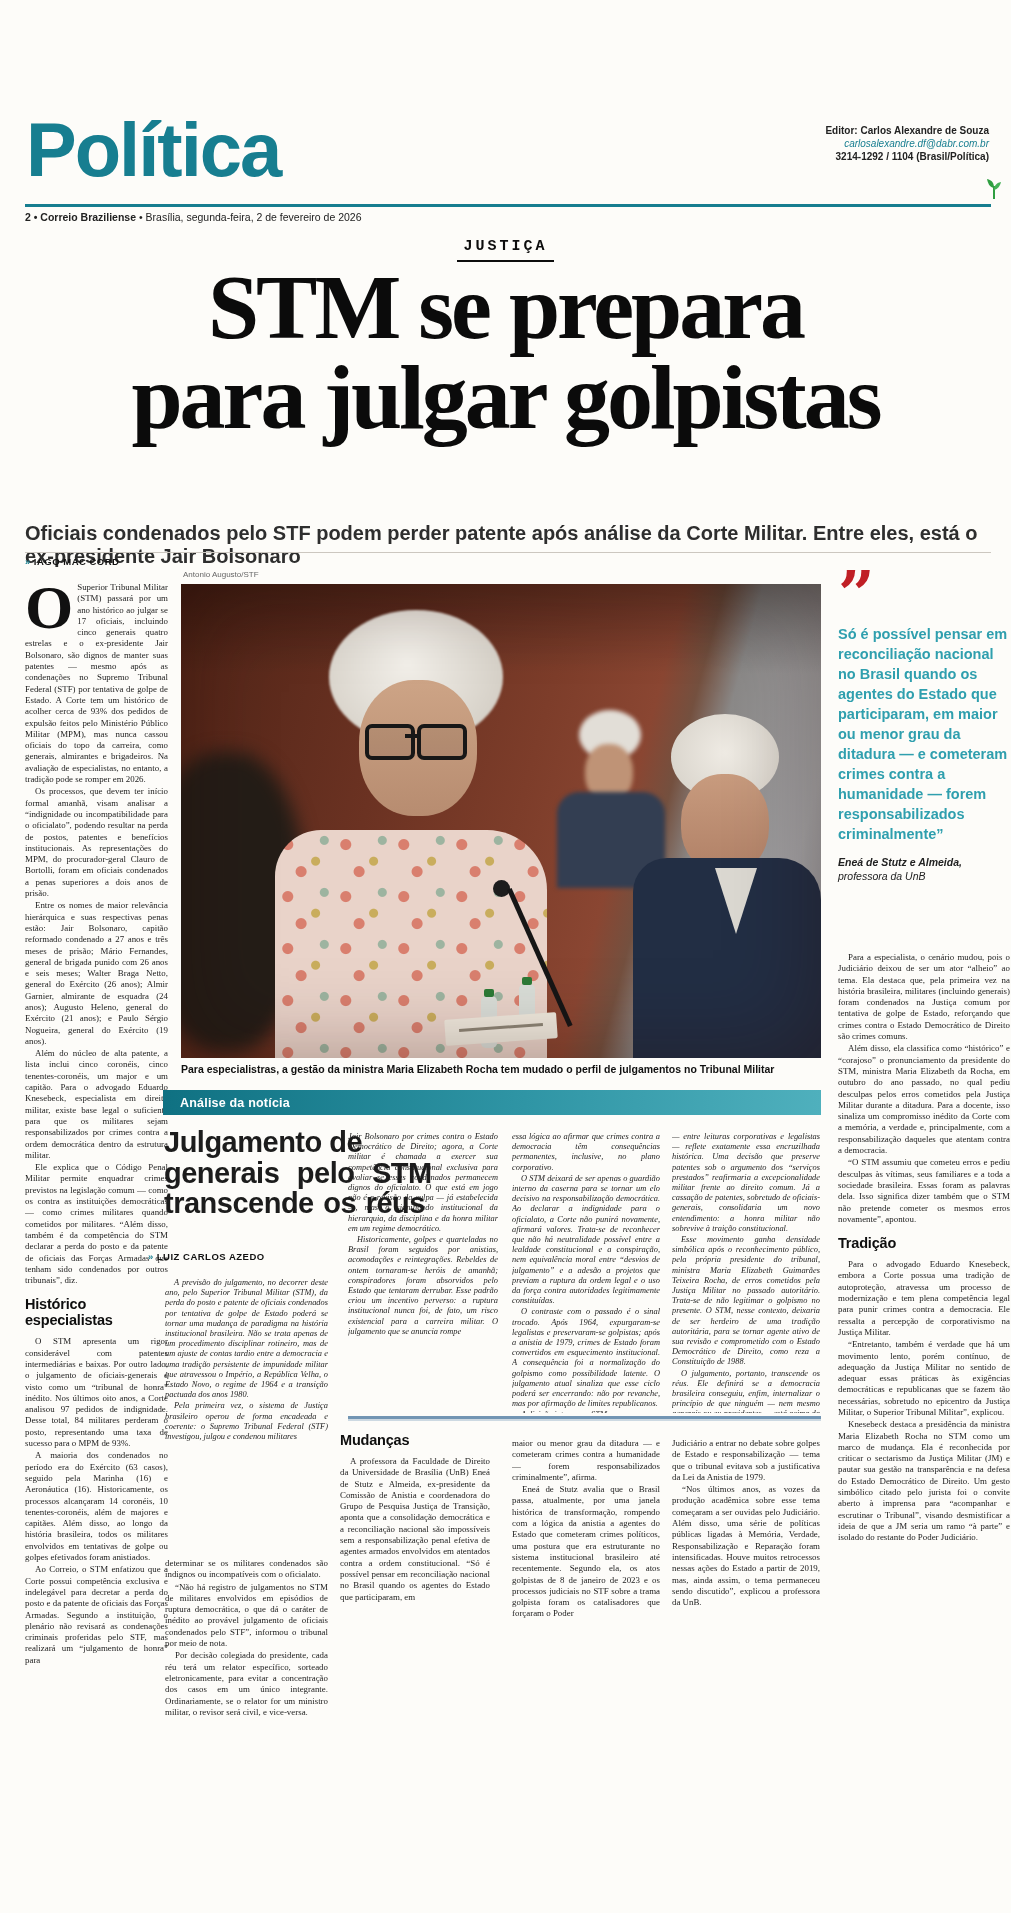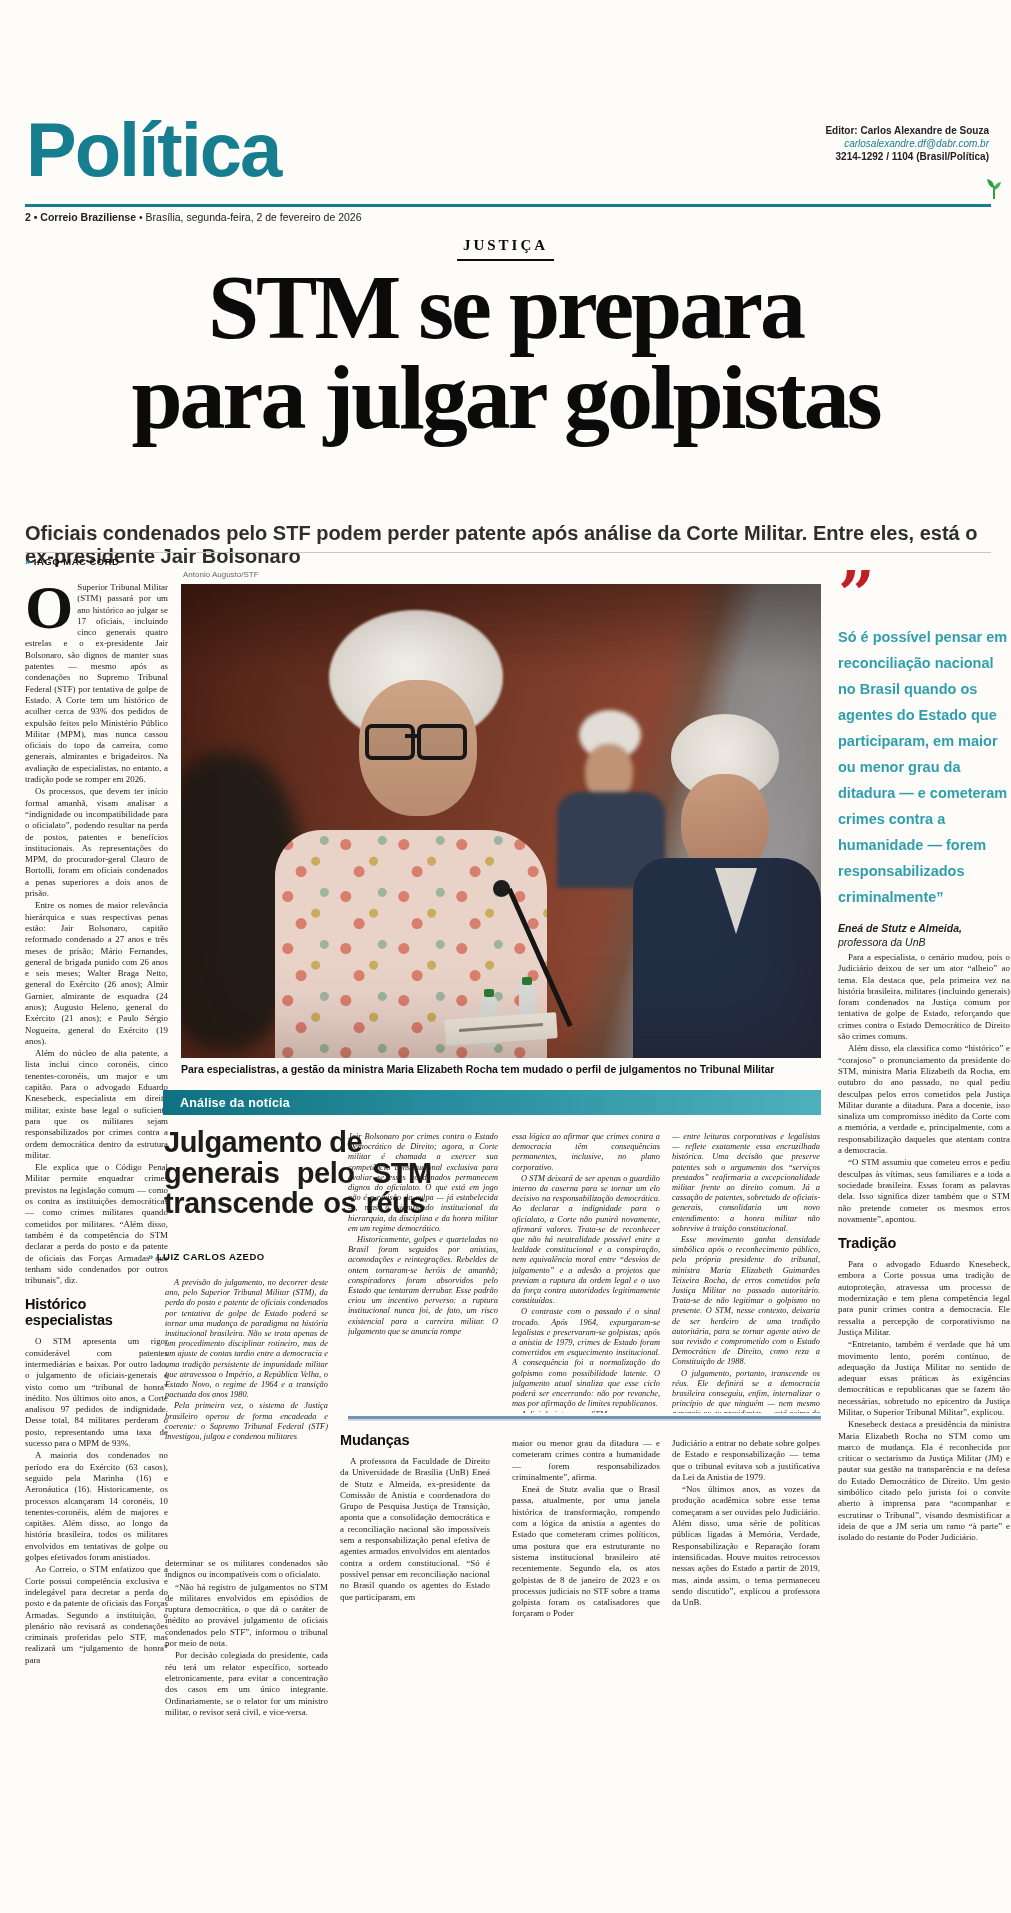--- a/index.html
+++ b/index.html
@@ -24,21 +24,21 @@
   .masthead-icon{position:absolute;left:986px;top:178px;}
   .header-rule{position:absolute;left:25px;top:204px;width:966px;height:3px;background:#177e90;}
   .folio-line{
     position:absolute;left:25px;top:211px;width:966px;
     font-family:"Liberation Sans",sans-serif;font-size:10.5px;color:#222;
   }
   .folio-line .folio{font-weight:bold;}
   
   .kicker-wrap{position:absolute;left:0;top:236px;width:1011px;text-align:center;}
   .kicker{
-    display:inline-block;font-family:Liberation Serif, serif;font-weight:bold;
+    display:inline-block;font-family:Liberation Mono, monospace;font-weight:bold;
     font-size:15px;letter-spacing:3px;color:#0d0d0d;
     border-bottom:2.5px solid #0d0d0d;padding:0 6px 5px;
   }
   .headline{
     position:absolute;left:0;top:262px;width:1011px;text-align:center;
     font-family:"Liberation Serif",serif;font-weight:bold;color:#0b0b0b;
     font-size:92px;line-height:0.98;letter-spacing:-3px;
   }
   .deck{
     position:absolute;left:25px;top:522px;width:961px;text-align:left;
@@ -117,21 +117,21 @@
   .ph-vignette{inset:0;box-shadow:inset 0 0 90px rgba(35,8,0,.35);}
   .caption{
     position:absolute;left:181px;top:1063px;width:640px;
     font-family:"Liberation Sans",sans-serif;font-weight:bold;font-size:10.5px;color:#111;
   }
   
   .pullquote{position:absolute;left:838px;top:574px;width:172px;}
   .pq-glyph{font-family:"DejaVu Serif",serif;font-weight:bold;font-size:64px;line-height:40px;color:#c01f25;display:block;}
   .pq-text{
     font-family:"Liberation Sans",sans-serif;font-weight:bold;font-size:14.5px;
-    line-height:26px;color:#2f9fae;margin-top:10px;
+    line-height:20px;color:#2f9fae;margin-top:10px;
   }
   .pq-author{font-family:"Liberation Sans",sans-serif;font-weight:bold;font-style:italic;font-size:10.5px;color:#222;margin-top:12px;}
   .pq-role{font-family:"Liberation Sans",sans-serif;font-style:italic;font-size:10.5px;color:#222;margin-top:2px;}
   
   .analysis-bar{
     position:absolute;left:163px;top:1090px;width:658px;height:25px;
     background:linear-gradient(90deg,#0f7182,#2f95a5 55%,#4fb0bd);
     display:flex;align-items:center;
   }
   .analysis-label{

